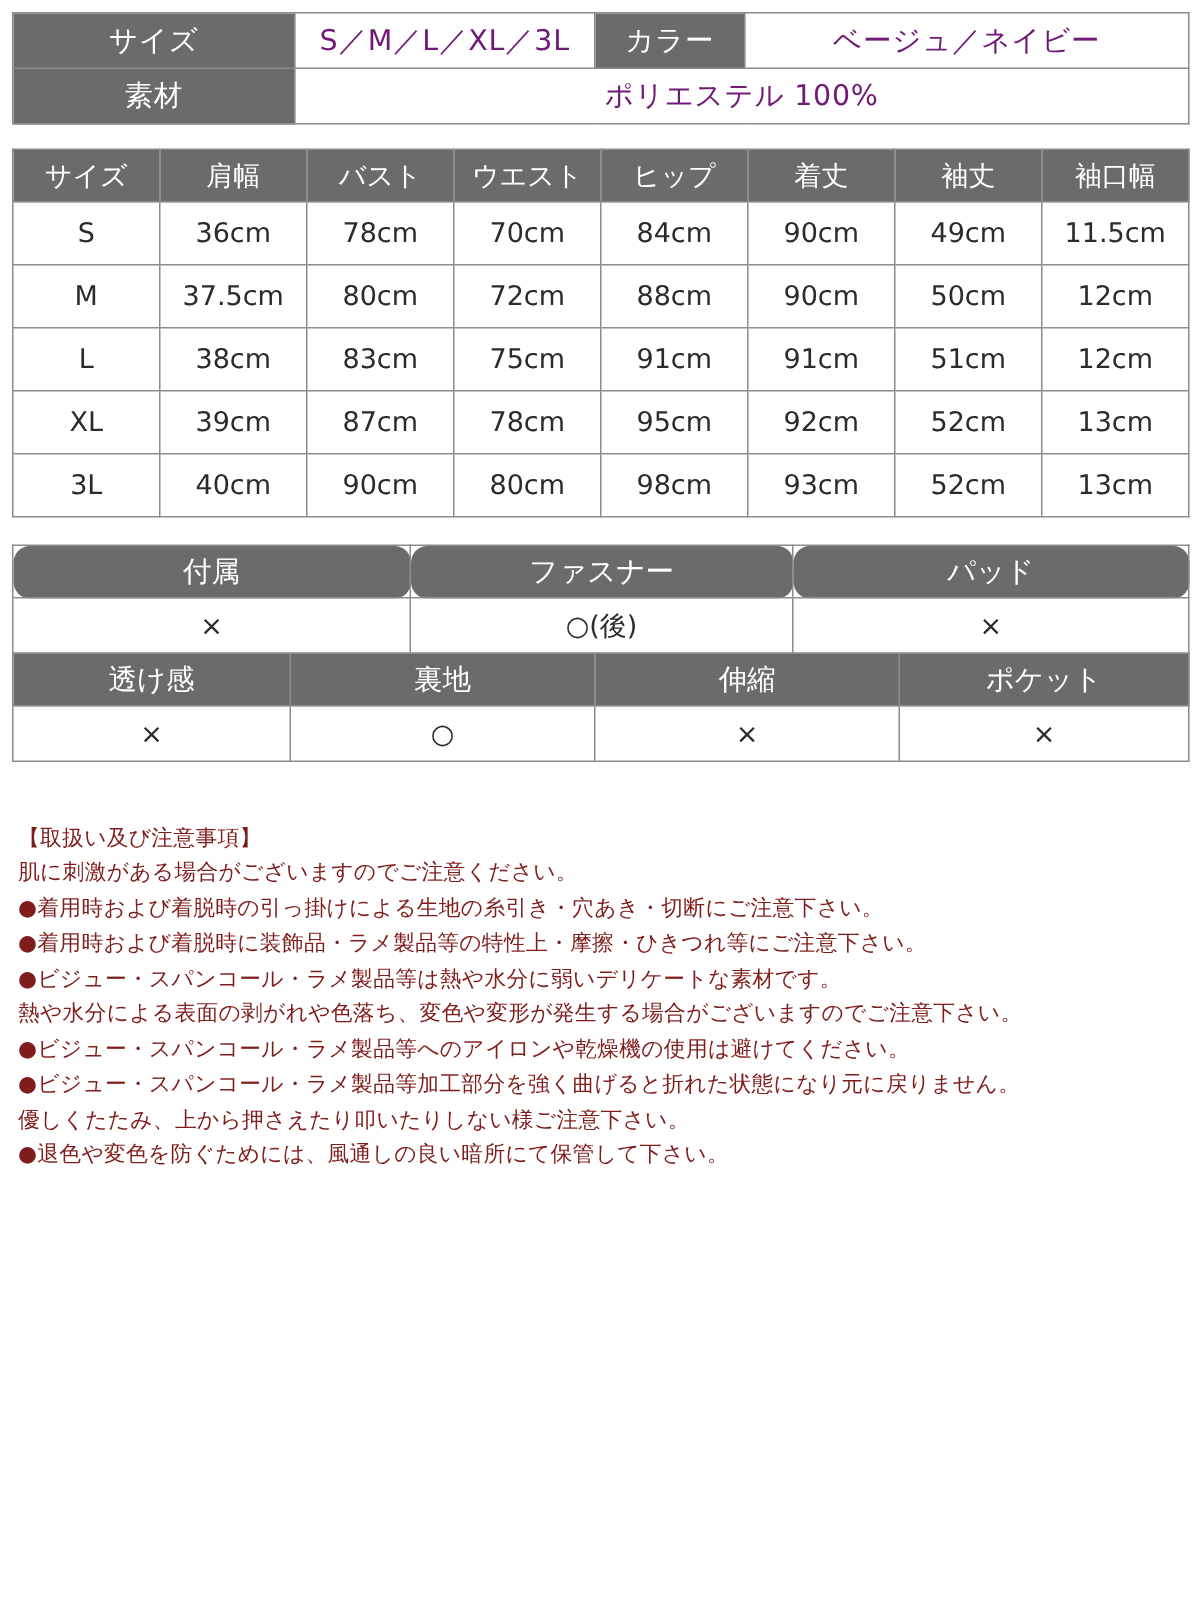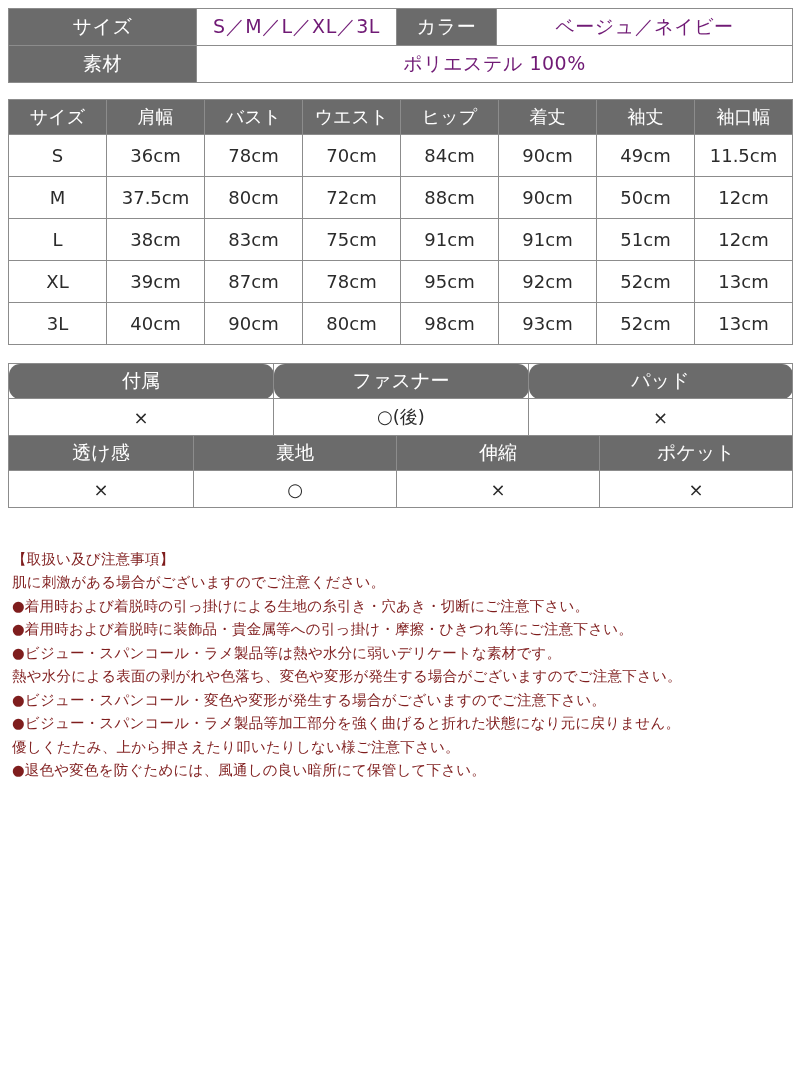--- a/index.html
+++ b/index.html
@@ -255,22 +255,22 @@
         <td>×</td>
         <td>×</td>
       </tr>
     </tbody>
   </table>
 
   <div class="notes">
     <p class="title">【取扱い及び注意事項】</p>
     <p>肌に刺激がある場合がございますのでご注意ください。</p>
     <p>●着用時および着脱時の引っ掛けによる生地の糸引き・穴あき・切断にご注意下さい。</p>
-    <p>●着用時および着脱時に装飾品・貴金属等への引っ掛け・摩擦・ひきつれ等にご注意下さい。</p>
+    <p>●着用時および着脱時に装飾品・ラメ製品等の特性上・摩擦・ひきつれ等にご注意下さい。</p>
     <p>●ビジュー・スパンコール・ラメ製品等は熱や水分に弱いデリケートな素材です。</p>
     <p>熱や水分による表面の剥がれや色落ち、変色や変形が発生する場合がございますのでご注意下さい。</p>
-    <p>●ビジュー・スパンコール・変色や変形が発生する場合がございますのでご注意下さい。</p>
+    <p>●ビジュー・スパンコール・ラメ製品等へのアイロンや乾燥機の使用は避けてください。</p>
     <p>●ビジュー・スパンコール・ラメ製品等加工部分を強く曲げると折れた状態になり元に戻りません。</p>
     <p>優しくたたみ、上から押さえたり叩いたりしない様ご注意下さい。</p>
     <p>●退色や変色を防ぐためには、風通しの良い暗所にて保管して下さい。</p>
   </div>
 
 </div>
 
 </body></html>

